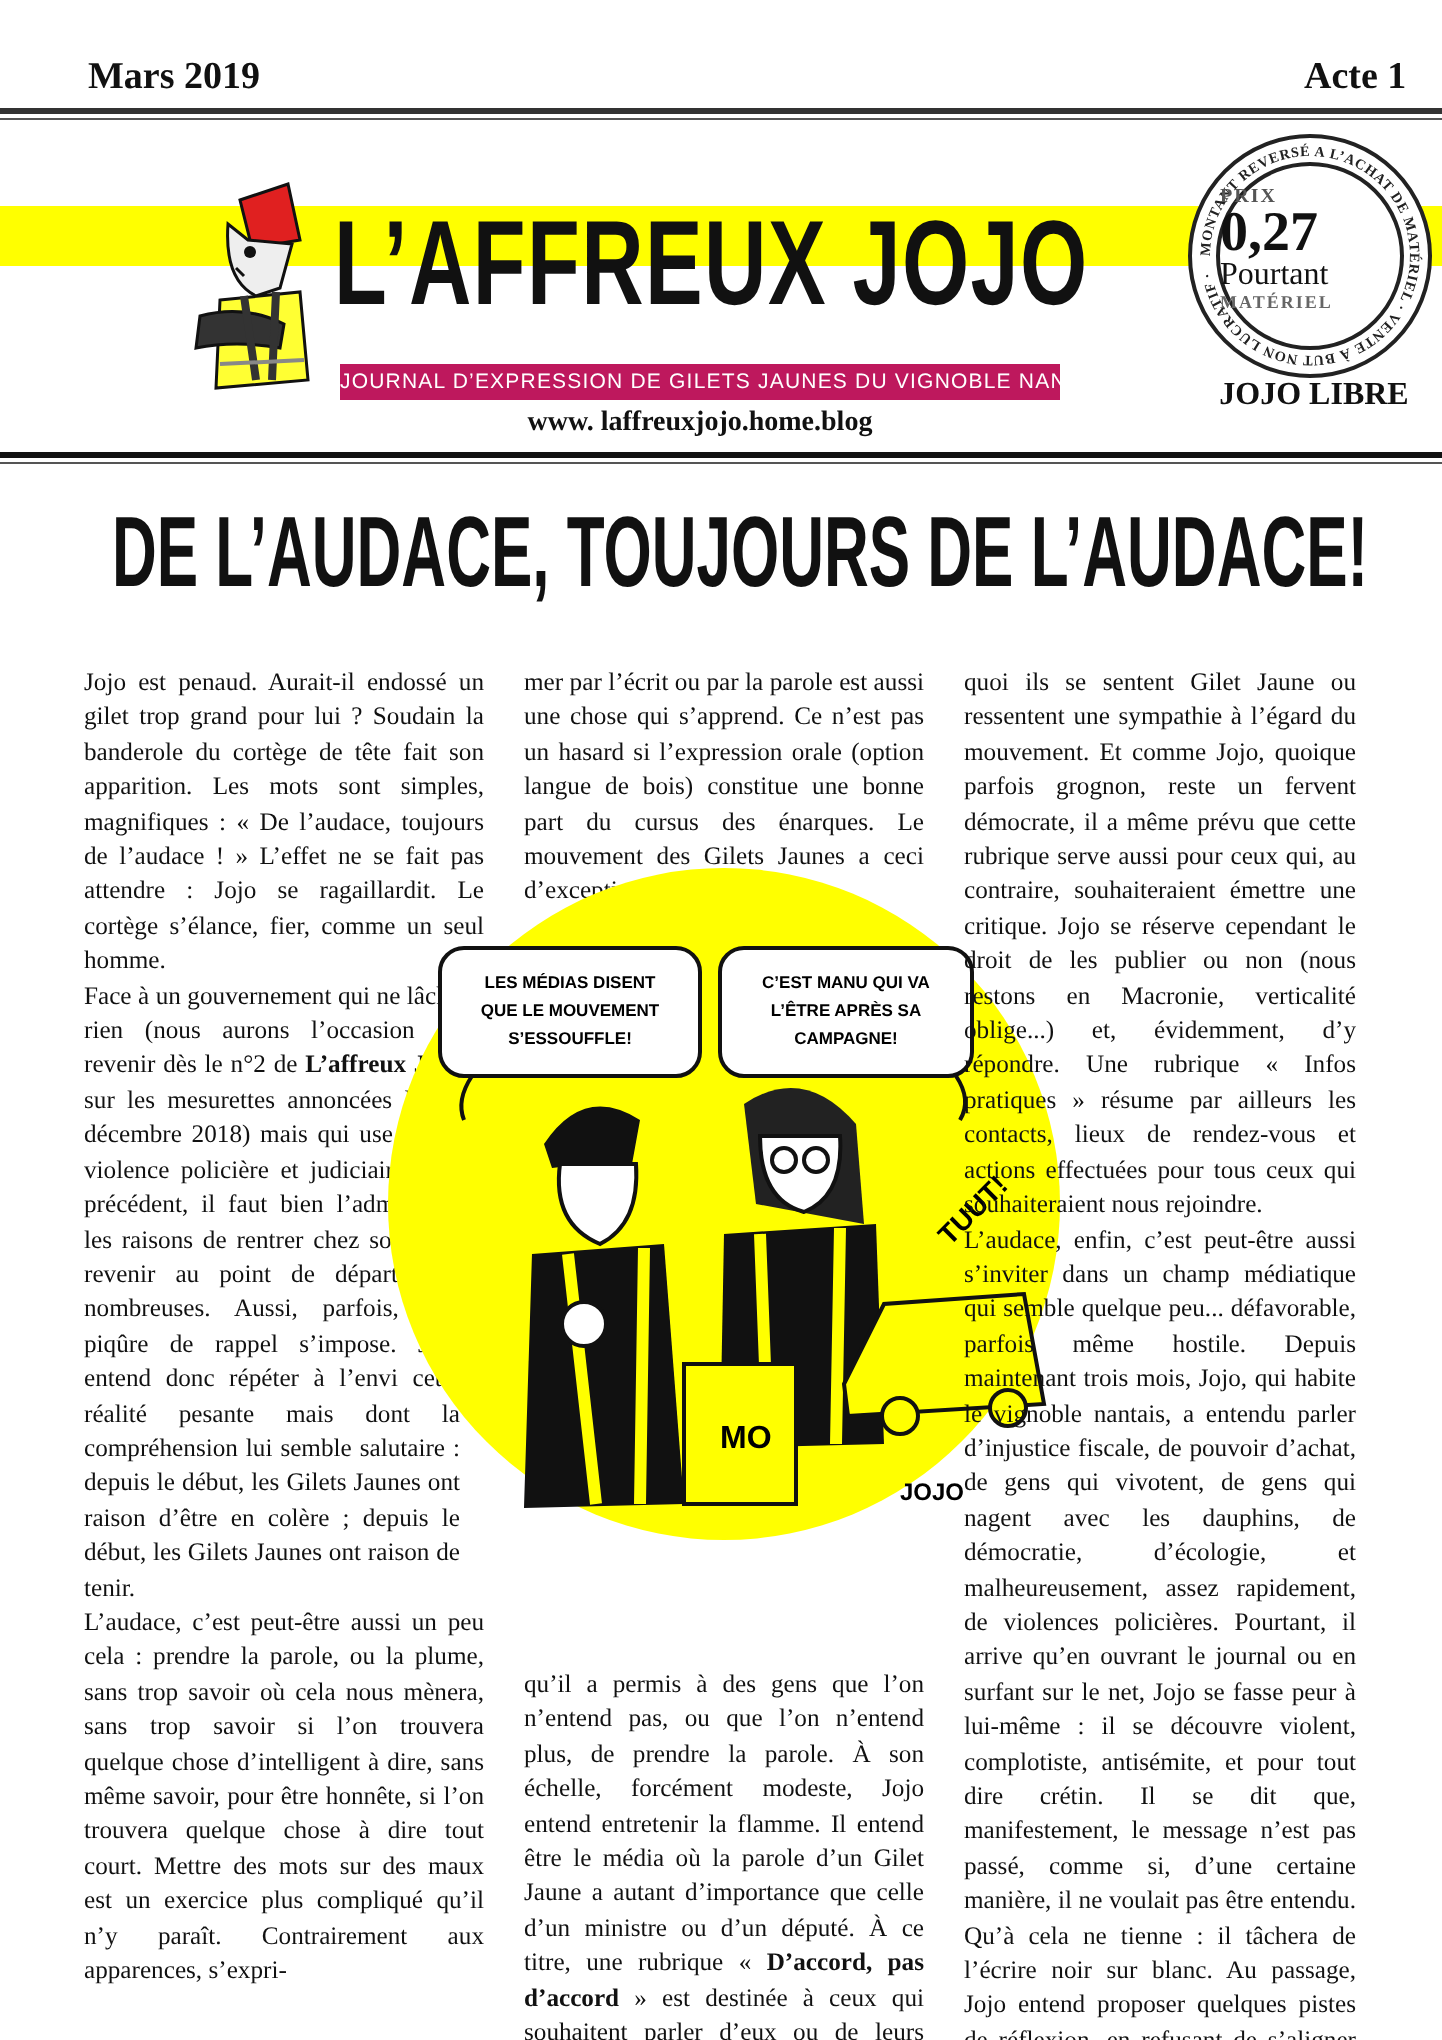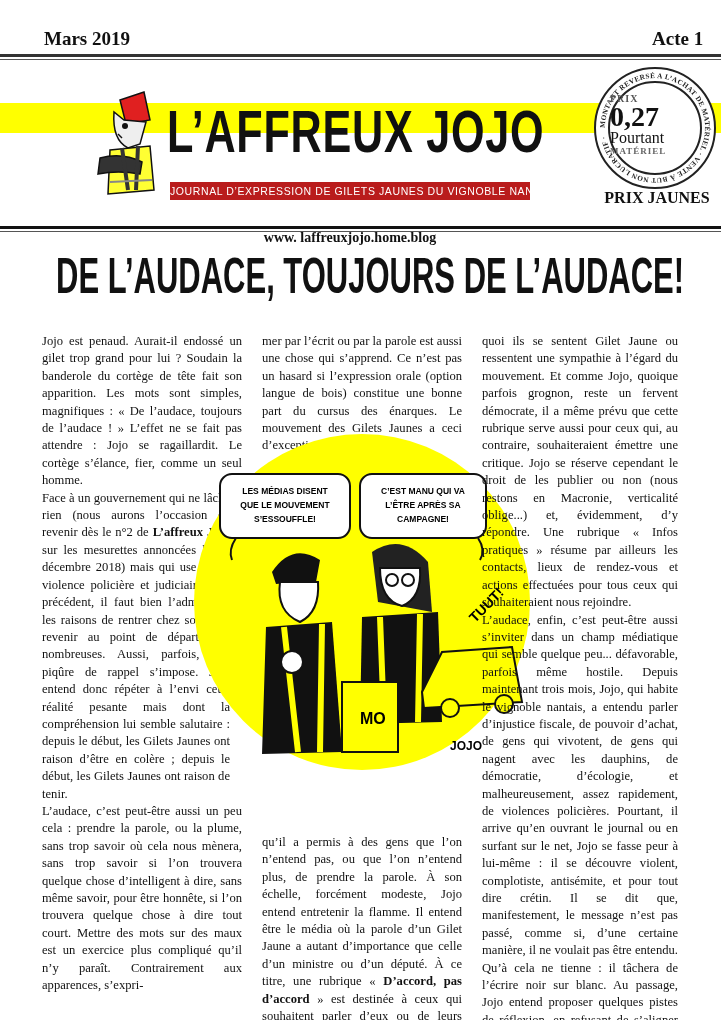--- a/index.html
+++ b/index.html
@@ -4,22 +4,22 @@
 <style>
   html,body{margin:0;padding:0;background:#fff;}
   body{width:721px;height:1020px;position:relative;overflow:hidden;font-family:"Liberation Serif","DejaVu Serif",serif;color:#111;}
   .abs{position:absolute;}
   .dateline{top:28px;font-weight:bold;font-size:19px;font-family:"Liberation Serif",serif;}
   .rule-thin{left:0;width:721px;height:3px;background:#333;}
   .rule-thick{left:0;width:721px;height:3px;background:#111;}
   .yellow-band{left:0;top:103px;width:721px;height:30px;background:#ffff00;}
   .mascot{left:92px;top:90px;width:70px;height:106px;}
   .logo{left:167px;top:82px;width:380px;height:100px;font-family:"Liberation Sans","DejaVu Sans",sans-serif;font-weight:bold;font-size:60px;letter-spacing:1px;line-height:100px;transform:scaleX(0.72);transform-origin:left top;white-space:nowrap;color:#111;}
-  .tagline{left:170px;top:182px;width:360px;height:18px;background:#b91c1c;color:#fff;font-family:"Liberation Sans",sans-serif;font-size:10.5px;letter-spacing:0.6px;text-align:right;line-height:18px;white-space:nowrap;}
-  .site{left:170px;top:204px;width:360px;text-align:center;font-weight:bold;font-size:14px;margin-top:26px;}
+  .tagline{left:170px;top:182px;width:360px;height:18px;background:#be185d;color:#fff;font-family:"Liberation Sans",sans-serif;font-size:10.5px;letter-spacing:0.6px;text-align:right;line-height:18px;white-space:nowrap;}
+  .site{left:170px;top:204px;width:360px;text-align:center;font-weight:bold;font-size:14px;}
   .stamp{left:594px;top:67px;width:122px;height:122px;border-radius:50%;background:#fff;border:2px solid #222;box-sizing:border-box;}
   .stamp-inner{position:absolute;left:12px;top:12px;width:94px;height:94px;border-radius:50%;border:2px solid #222;box-sizing:border-box;text-align:left;}
   .stamp .ring{position:absolute;left:0;top:0;width:118px;height:118px;}
   .stamp .prix{font-size:10px;font-weight:bold;color:#555;margin-top:10px;letter-spacing:1px;}
   .stamp .val{font-size:28px;font-weight:bold;line-height:26px;}
   .stamp .cent{font-size:16px;line-height:16px;}
   .stamp .cout{font-size:9px;font-weight:bold;color:#666;letter-spacing:1px;}
   .prix-libre{left:596px;top:189px;width:122px;text-align:center;font-weight:bold;font-size:16px;}
   .headline{left:56px;top:245px;width:640px;font-family:"Liberation Sans","DejaVu Sans",sans-serif;font-weight:bold;font-size:50px;line-height:62px;white-space:nowrap;transform:scaleX(0.62);transform-origin:left top;letter-spacing:0;}
   .col{font-size:12.6px;line-height:17.4px;text-align:justify;}
@@ -66,21 +66,21 @@
       <textPath href="#ringpath">MONTANT REVERSÉ A L’ACHAT DE MATÉRIEL · VENTE À BUT NON LUCRATIF ·</textPath>
     </text>
   </svg>
   <div class="stamp-inner">
     <div class="prix">PRIX</div>
     <div class="val">0,27</div>
     <div class="cent">Pourtant</div>
     <div class="cout">MATÉRIEL</div>
   </div>
 </div>
-<div class="abs prix-libre">PRIX JAUNES</div>
+<div class="abs prix-libre">JOJO LIBRE</div>
 
 <div class="abs rule-thick" style="top:226px;"></div>
 <div class="abs" style="left:0;top:231px;width:721px;height:1px;background:#555;"></div>
 
 <div class="abs headline">DE L’AUDACE, TOUJOURS DE L’AUDACE!</div>
 
 <div class="abs col c1">
   <p>Jojo est penaud. Aurait-il endossé un gilet trop grand pour lui ? Soudain la banderole du cortège de tête fait son apparition. Les mots sont simples, magnifiques : « De l’audace, toujours de l’audace ! » L’effet ne se fait pas attendre : Jojo se ragaillardit. Le cortège s’élance, fier, comme un seul homme.</p>
   <p style="padding-right:12px;">
     <span>Face à un gouvernement qui ne lâche rien (nous aurons l’occasion de revenir dès le n°2 de </span><b class="bold">L’affreux Jojo</b><span> sur les mesurettes annoncées le 10 décembre 2018) mais qui use d’une violence policière et judiciaire sans précédent, il faut bien l’admettre : les raisons de rentrer chez soi et de revenir au point de départ sont nombreuses. Aussi, parfois, une piqûre de rappel s’impose. Jojo entend donc répéter à l’envi cette réalité pesante mais dont la compréhension lui semble salutaire : depuis le début, les Gilets Jaunes ont raison d’être en colère ; depuis le début, les Gilets Jaunes ont raison de tenir.</span>

